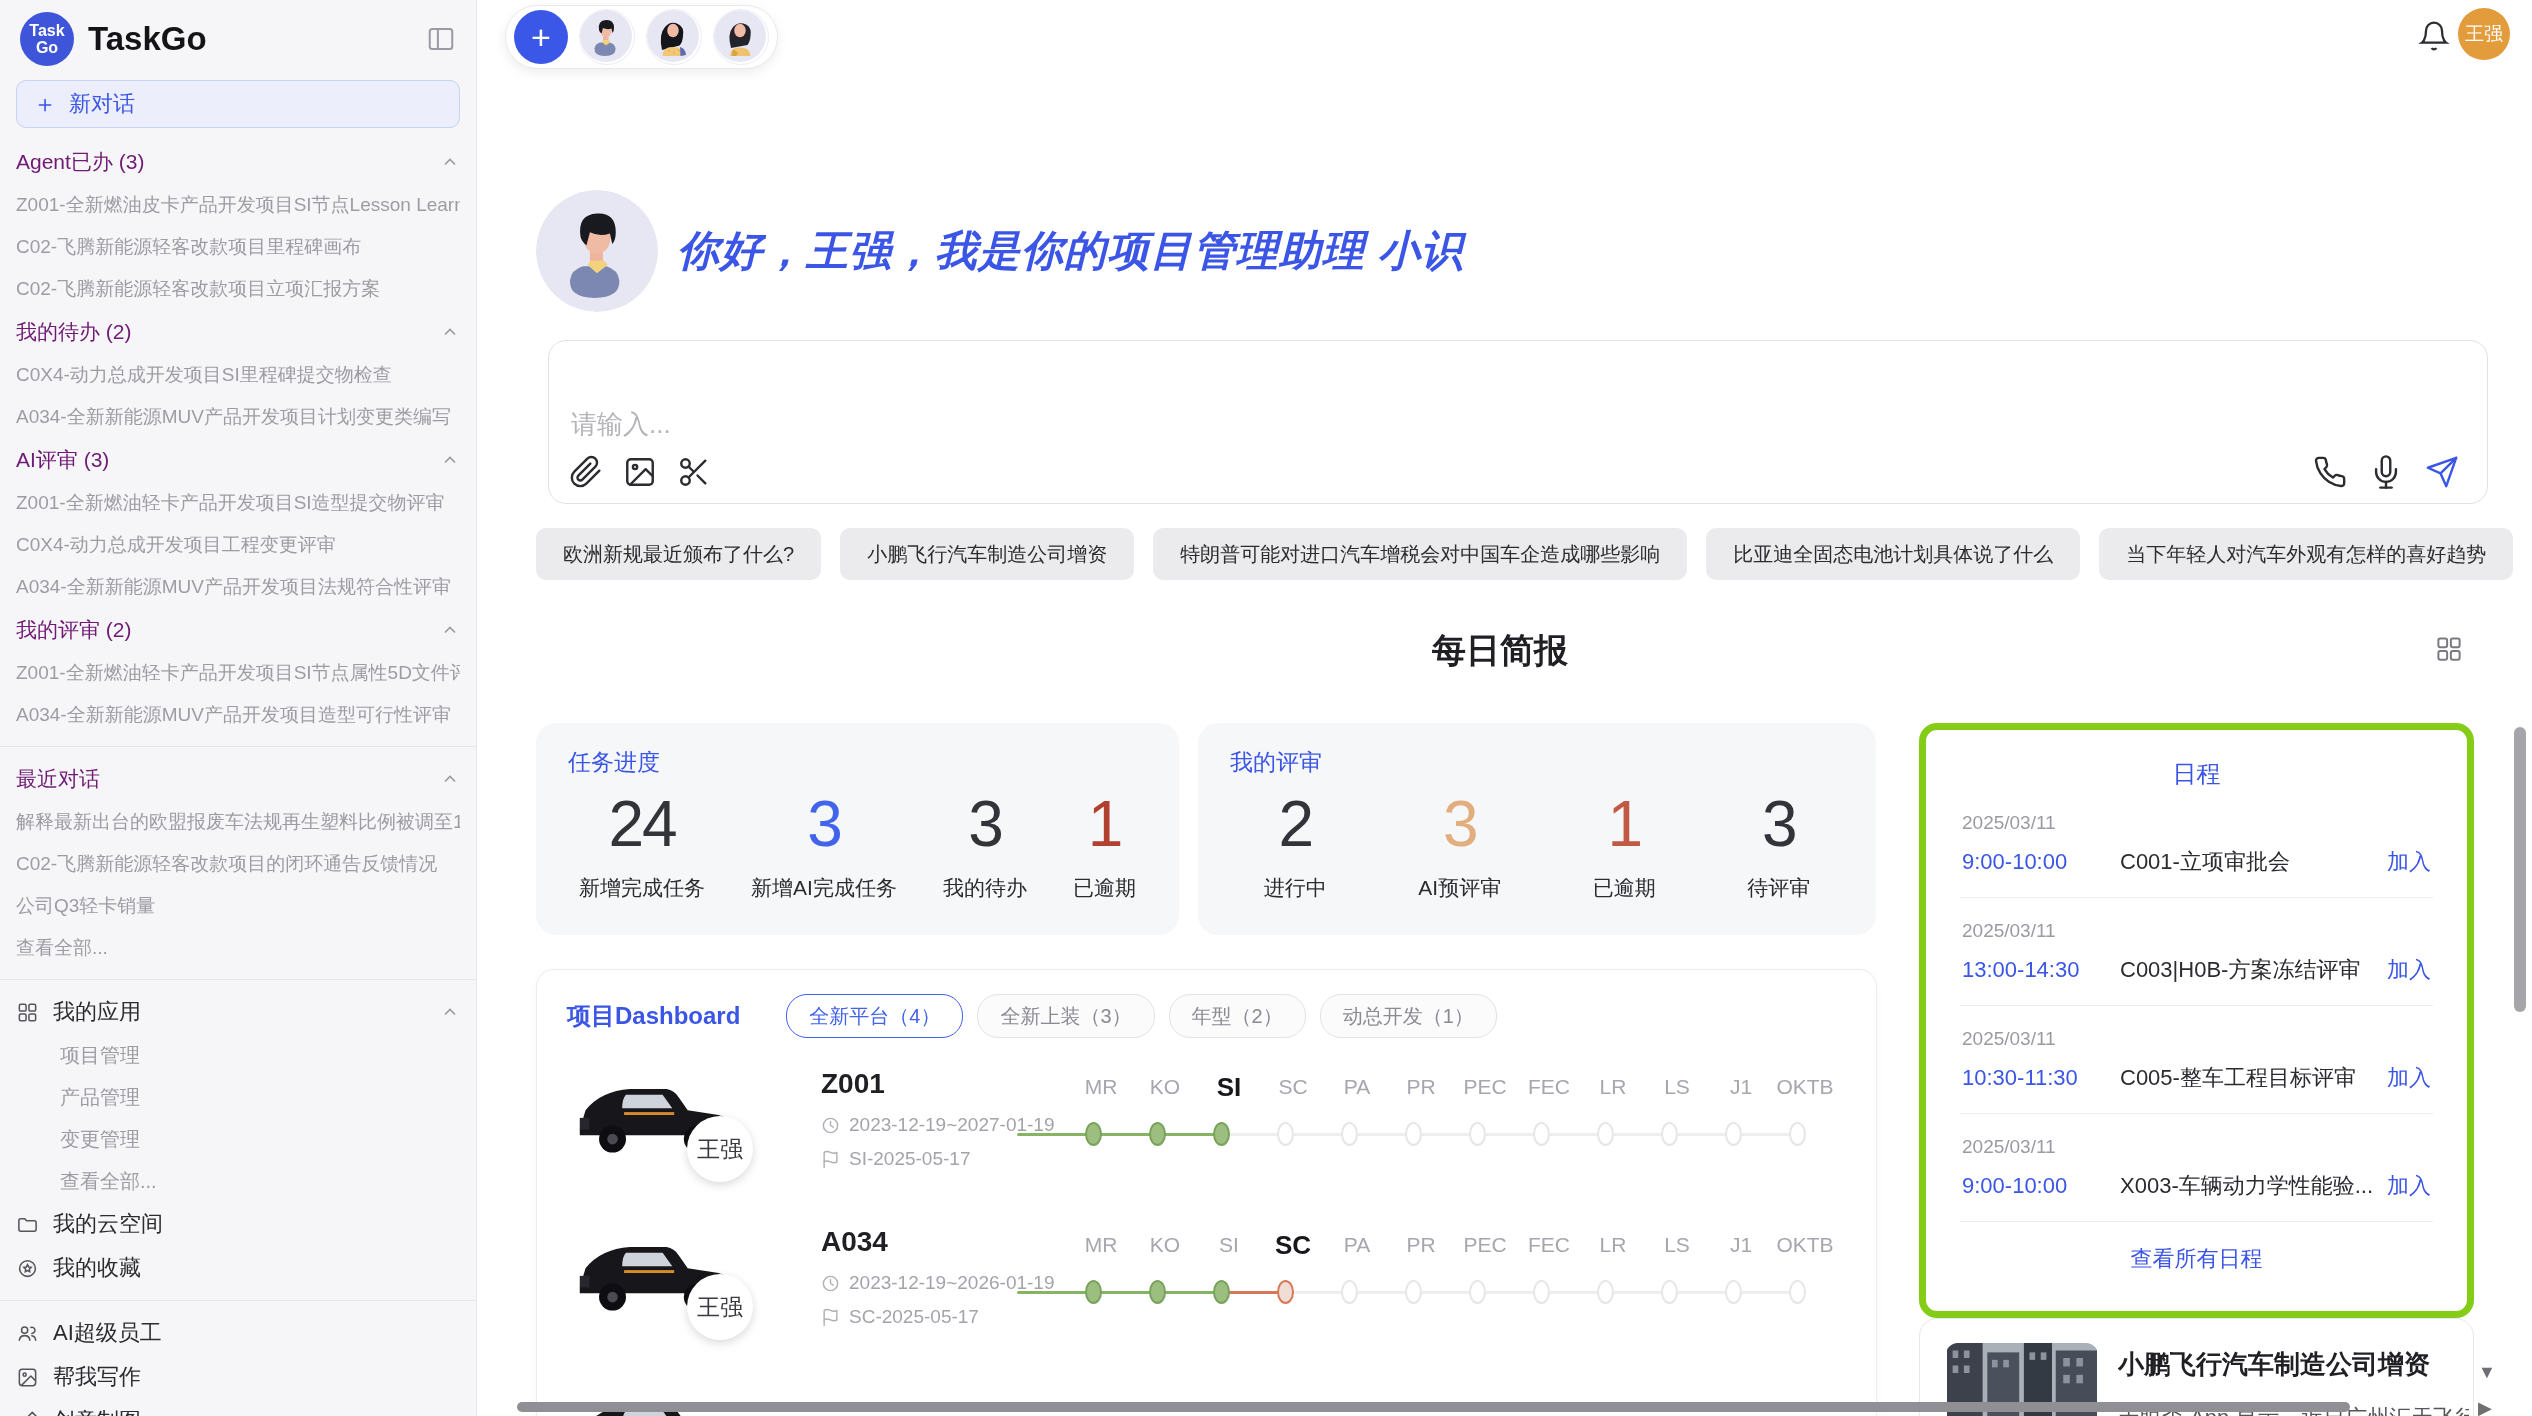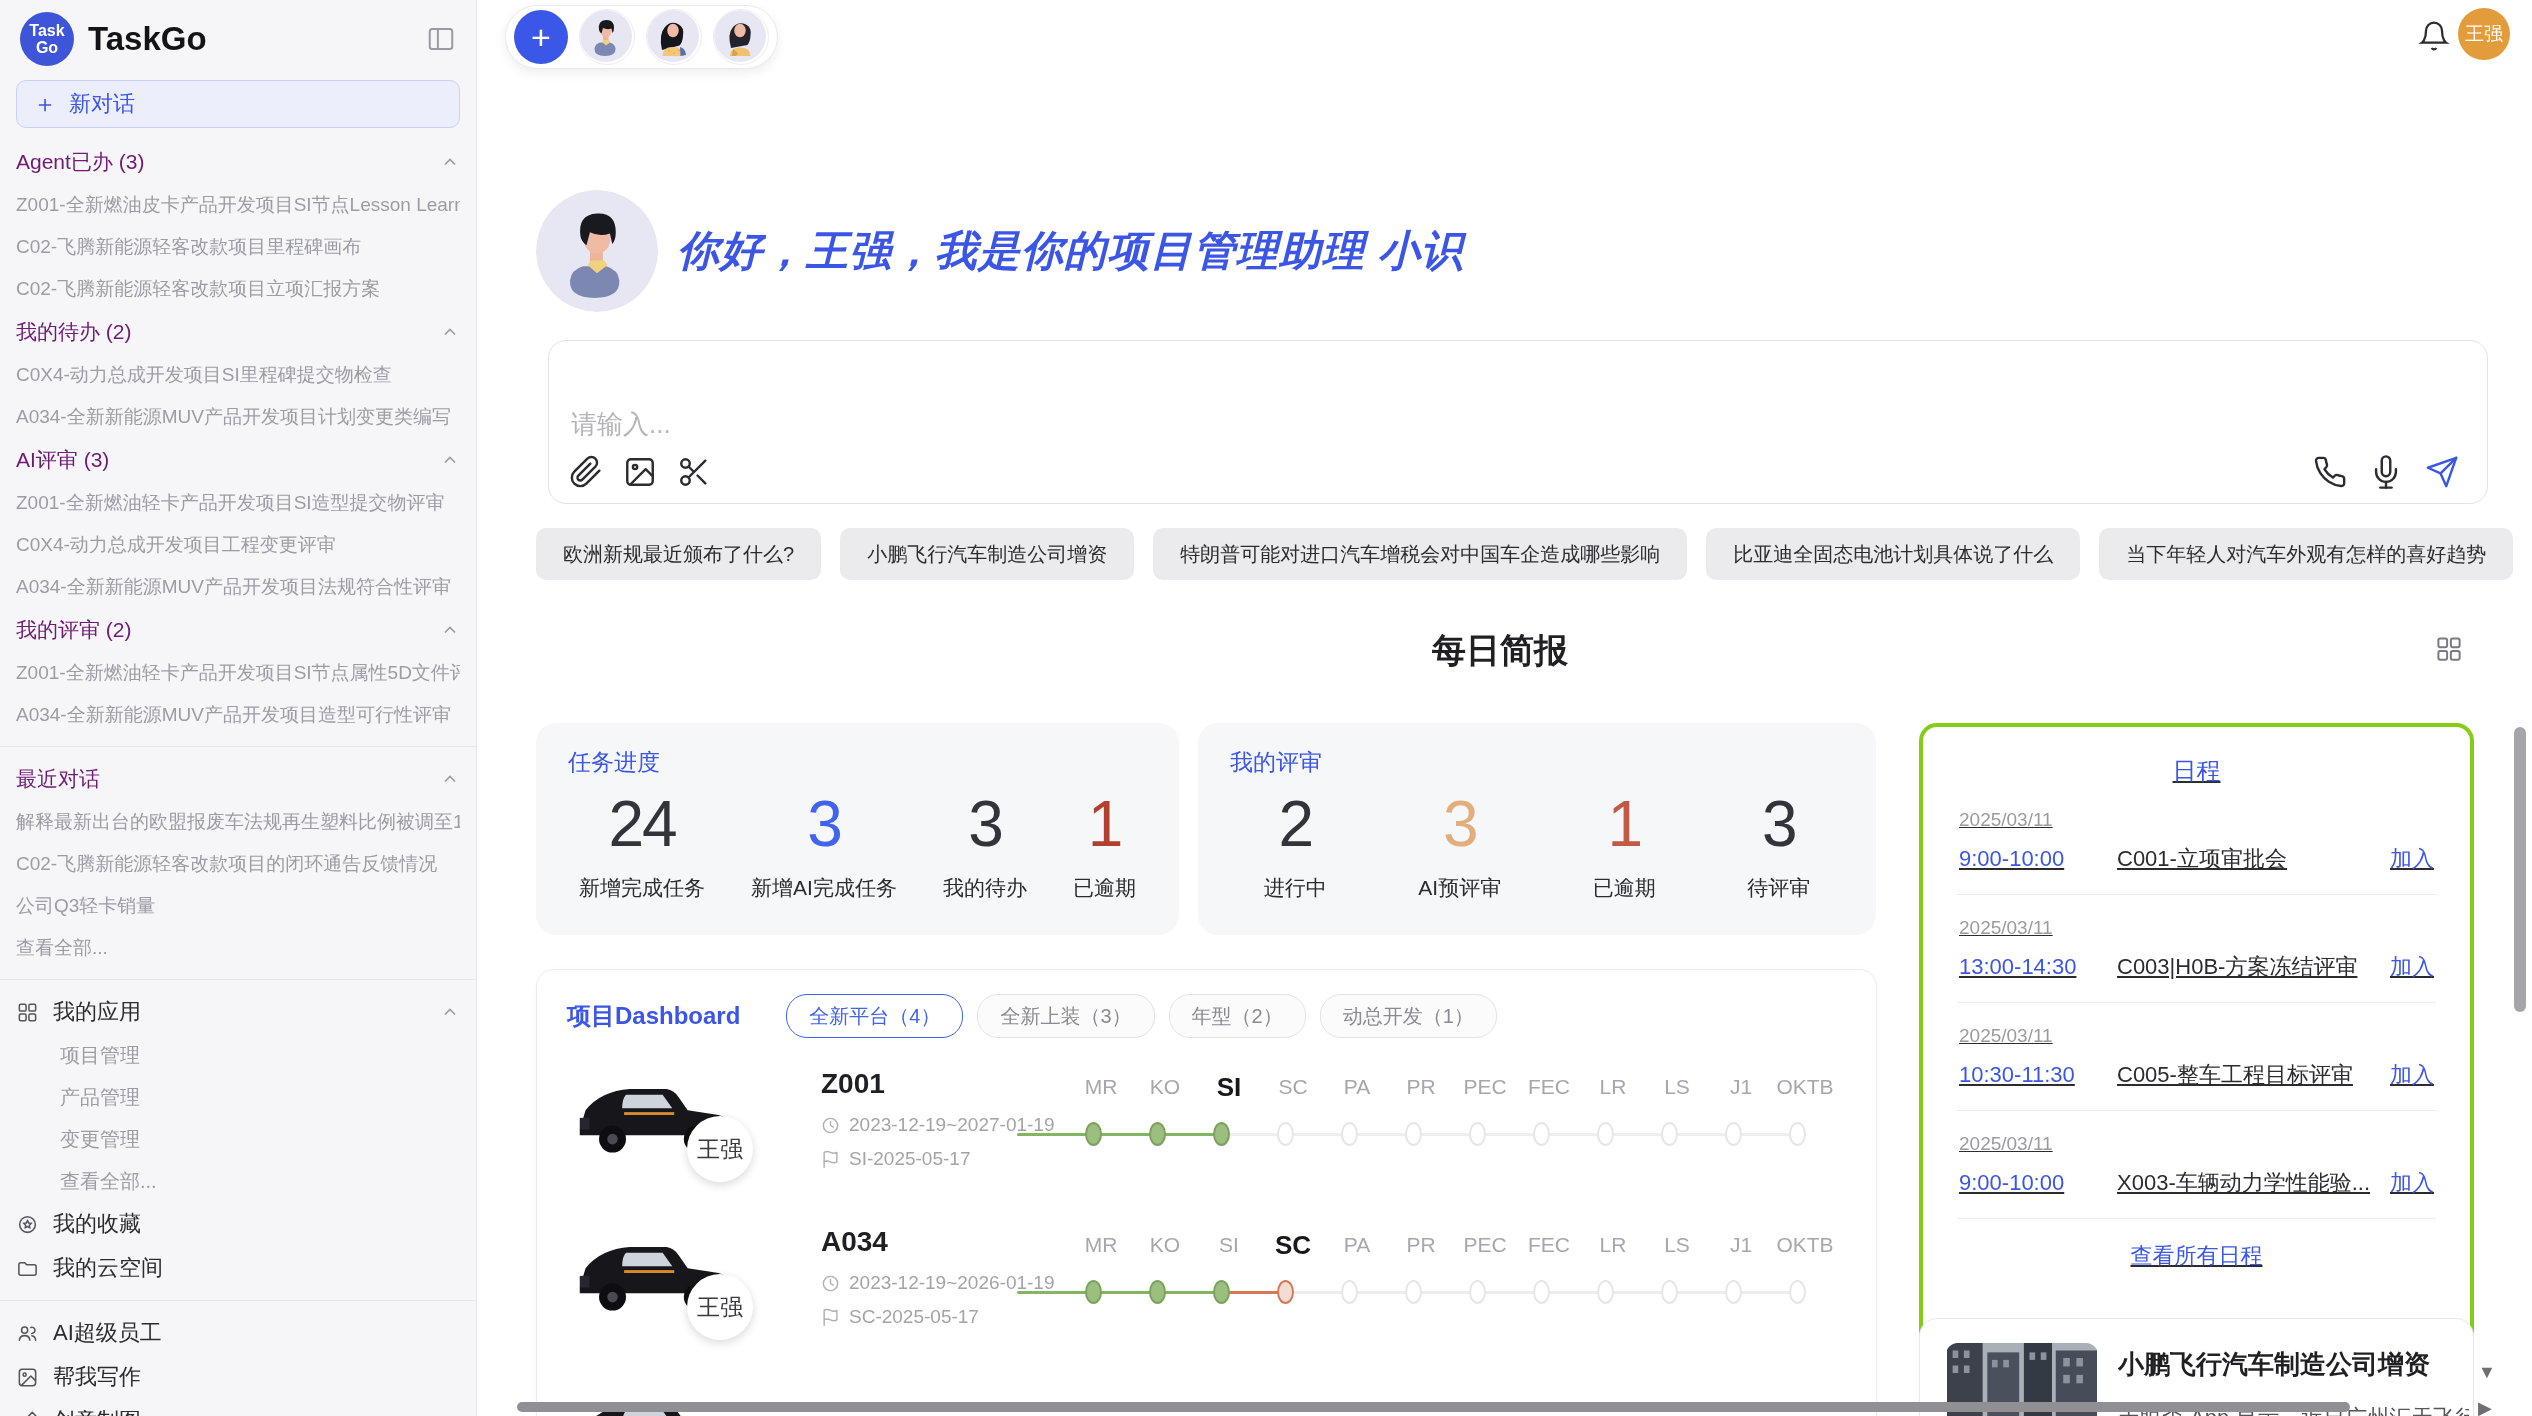--- a/index.html
+++ b/index.html
@@ -90,22 +90,22 @@
   .ms-line{position:absolute;top:12.5px;height:3px;border-radius:2px;}
   .ms-line.base{left:32px;width:704px;background:#eeeeef;}
   .ms-line.green{background:#85b463;}
   .ms-line.red{background:#d97856;}
   .ms-cells{position:absolute;left:0;top:0;display:flex;}
   .ms-cell{width:64px;height:28px;display:flex;align-items:center;justify-content:center;}
   .ms-dot{width:17px;height:24px;border-radius:50%;background:#fff;border:2.5px solid #e6e6e9;box-sizing:border-box;}
   .ms-dot.done{background:#9cbf80;border-color:#79a35d;}
   .ms-dot.overdue{background:#f0ddd6;border-color:#d97856;}
   
-  .sched{position:absolute;left:1919px;top:723px;width:555px;height:694px;background:#fff;border:4px solid #84cc16;
-         border-radius:18px;box-sizing:border-box;padding:0 34px;text-decoration:underline;}
+  .sched{position:absolute;left:1919px;top:723px;width:555px;height:595px;background:#fff;border:7px solid #84cc16;
+         border-radius:18px;box-sizing:border-box;padding:0 34px;}
   .sched-title{margin-top:28px;text-align:center;font-size:24px;color:#3b55e6;}
   .sch-item{padding:22px 2px 20px;border-bottom:1px solid #ededf0;}
   .sch-date{font-size:19px;color:#9a9aa2;margin-bottom:13px;}
   .sch-row{display:flex;align-items:center;}
   .sch-time{flex:0 0 158px;font-size:22px;color:#3b55e6;}
   .sch-name{flex:1;font-size:22px;color:#2b2b30;white-space:nowrap;overflow:hidden;}
   .sch-join{font-size:22px;color:#3b55e6;cursor:pointer;}
   .sched-all{margin-top:22px;text-align:center;font-size:22px;color:#3b55e6;cursor:pointer;}
   
   .news{position:absolute;left:1919px;top:1318px;width:555px;height:200px;background:#fff;border:1px solid #e8e8eb;
@@ -226,33 +226,33 @@
   </div>
   <div id="sb-app-items">
       <div class="sb-sub">项目管理</div>
       <div class="sb-sub">产品管理</div>
       <div class="sb-sub">变更管理</div>
       <div class="sb-sub">查看全部...</div>
     </div>
   <div class="sb-row">
     <span>
         <svg width="23" height="23" viewBox="0 0 24 24" fill="none" stroke="#55555c" stroke-width="1.6">
-          <circle cx="12" cy="12" r="8.2"></circle>
-          <path d="M12 8l1.2 2.4 2.6.4-1.9 1.9.4 2.6-2.3-1.2-2.3 1.2.4-2.6-1.9-1.9 2.6-.4z"></path>
-        </svg>
-      </span>
-    <span>我的收藏</span>
+          <path d="M3 8a2 2 0 0 1 2-2h4l2 2h8a2 2 0 0 1 2 2v7a2 2 0 0 1-2 2H5a2 2 0 0 1-2-2z"></path>
+        </svg>
+      </span>
+    <span>我的云空间</span>
   </div>
   <div class="sb-row">
     <span>
         <svg width="23" height="23" viewBox="0 0 24 24" fill="none" stroke="#55555c" stroke-width="1.6">
-          <path d="M3 8a2 2 0 0 1 2-2h4l2 2h8a2 2 0 0 1 2 2v7a2 2 0 0 1-2 2H5a2 2 0 0 1-2-2z"></path>
-        </svg>
-      </span>
-    <span>我的云空间</span>
+          <circle cx="12" cy="12" r="8.2"></circle>
+          <path d="M12 8l1.2 2.4 2.6.4-1.9 1.9.4 2.6-2.3-1.2-2.3 1.2.4-2.6-1.9-1.9 2.6-.4z"></path>
+        </svg>
+      </span>
+    <span>我的收藏</span>
   </div>
   <div class="sb-divider"></div>
   <div id="sb-footer">
       <div class="sb-row">
         <span>
           <svg width="23" height="23" viewBox="0 0 24 24" fill="none" stroke="#55555c" stroke-width="1.6" stroke-linecap="round" stroke-linejoin="round">
             <circle cx="9" cy="8.5" r="3.2"></circle>
             <path d="M3.5 19c.4-3.2 2.6-4.8 5.5-4.8s5.1 1.6 5.5 4.8"></path>
             <path d="M15.5 5.7a3.2 3.2 0 1 1 1 6.2"></path>
             <path d="M16.5 14.4c2.4.4 3.8 1.9 4 4.6"></path>

